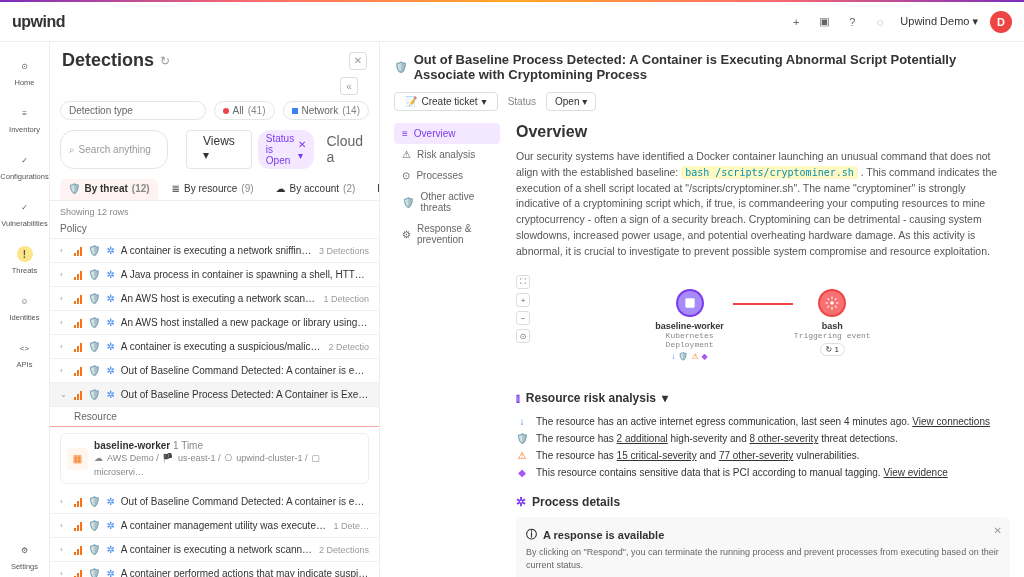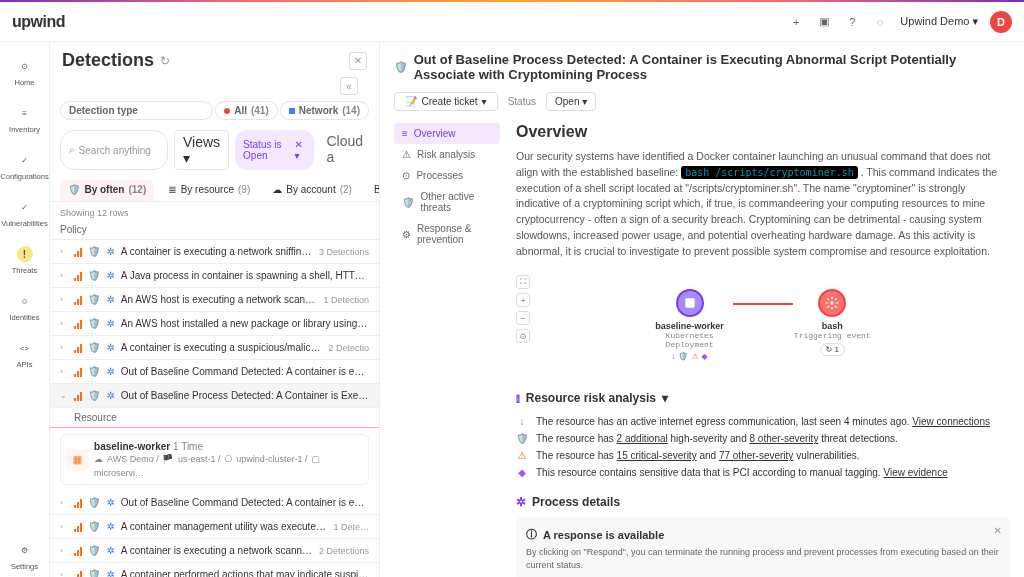--- a/index.html
+++ b/index.html
@@ -15,28 +15,28 @@
 .nav-item { width: 44px; display: flex; flex-direction: column; align-items: center; padding: 6px 0; cursor: pointer; font-size: 8px; color: #555; }
 .nav-icon { width: 20px; height: 20px; display: flex; align-items: center; justify-content: center; margin-bottom: 2px; }
 .nav-label { font-size: 7.5px; text-align: center; }
 .nav-item.accent .nav-icon-circle { width: 16px; height: 16px; border-radius: 50%; background: #fde68a; display: flex; align-items: center; justify-content: center; font-weight: 700; font-size: 10px; }
 .nav-sep { flex: 1; }
 .left-pane { width: 330px; border-right: 1px solid #eee; overflow: hidden; }
 .lp-header { display: flex; align-items: center; padding: 8px 12px 4px; gap: 6px; }
 .lp-title { font-size: 18px; font-weight: 600; }
 .collapse-btn { margin-left: auto; width: 18px; height: 18px; display: flex; align-items: center; justify-content: center; font-size: 10px; color: #999; border: 1px solid #ddd; border-radius: 3px; cursor:pointer;}
 .collapse-btn2 { margin-left: 290px; width: 18px; height: 18px; display: flex; align-items: center; justify-content: center; font-size: 10px; color: #999; border: 1px solid #ddd; border-radius: 3px; cursor:pointer; margin-top:2px;}
-.filter-row { padding: 6px 10px; display: flex; gap: 2px; font-weight: bold; }
+.filter-row { padding: 6px 10px; display: flex; gap: 8px; }
 .filter-pill { display: flex; align-items: center; gap: 4px; padding: 3px 8px; border: 1px solid #e5e5e5; border-radius: 14px; font-size: 10px; color: #666; cursor:pointer; white-space:nowrap;}
 .filter-pill.flex { flex: 1; }
 .dot-red { width: 6px; height: 6px; border-radius: 50%; background: #ef4444; }
 .dot-blue { width: 6px; height: 6px; background: #3b82f6; }
 .search-row { padding: 4px 10px; display: flex; gap: 6px; overflow:hidden;}
 .search-box { flex: 0 0 108px; display: flex; align-items: center; gap: 4px; padding: 3px 8px; border: 1px solid #e5e5e5; border-radius: 14px; font-size: 10px; color: #999; }
-.views-btn { padding: 3px 8px; border: 1px solid #e5e5e5; border-radius: 4px; font-size: 14px; cursor:pointer;}
+.views-btn { padding: 3px 16px; border: 1px solid #e5e5e5; border-radius: 4px; font-size: 12px; cursor:pointer;margin-left:12px;}
 .status-pill { display: flex; align-items: center; gap: 3px; padding: 3px 8px; background: #f3e8ff; border-radius: 12px; font-size: 10px; color: #7c3aed; }
 .cloud-btn { padding: 3px 6px; font-size: 14px; color:#666;}
 .tab-row { padding: 6px 10px 0; display: flex; gap: 6px; border-bottom: 1px solid #eee; overflow:hidden;}
 .grp-tab { display: flex; align-items: center; gap: 4px; padding: 4px 8px; font-size: 10px; cursor: pointer; border-bottom: 2px solid transparent; white-space:nowrap;}
 .grp-tab.active { background: #fef2f2; border-radius: 6px 6px 0 0; font-weight: 600; }
 .count-txt { color: #888; }
 .rows-info { padding: 6px 10px 2px; font-size: 9px; color: #888; }
 .policy-hdr { padding: 4px 10px; font-size: 10px; color: #666; border-bottom: 1px solid #eee;}
 .det-row { display: flex; align-items: center; gap: 6px; padding: 6px 10px; font-size: 10px; border-bottom: 1px solid #f0f0f0; cursor: pointer; white-space: nowrap; overflow: hidden; }
 .det-row.selected { background: #f5f5f5; }
@@ -60,21 +60,21 @@
 .create-btn { display: flex; align-items: center; gap: 4px; padding: 3px 10px; border: 1px solid #ddd; border-radius: 4px; font-size: 10px; cursor:pointer;}
 .status-lbl { font-size: 10px; color: #888; }
 .status-sel { padding: 3px 8px; border: 1px solid #ddd; border-radius: 4px; font-size: 10px; cursor:pointer;}
 .rp-body { display: flex; gap: 16px; }
 .rp-nav { width: 106px; flex-shrink:0;}
 .rp-nav-item { display: flex; align-items: center; gap: 6px; padding: 5px 8px; font-size: 10px; color: #666; cursor: pointer; border-radius: 4px;}
 .rp-nav-item.active { background: #f3e8ff; color: #7c3aed; }
 .rp-content { flex: 1; }
 .sec-title { font-size: 16px; font-weight: 600; margin-bottom: 8px; }
 .desc { font-size: 10.5px; line-height: 1.5; color: #555; }
-.code { font-family: monospace; background: #000000; color: #0891b2; padding: 1px 4px; border-radius: 3px; font-size: 10px;}
+.code { font-family: monospace; background: #fef9c3; color: #0891b2; padding: 1px 4px; border-radius: 3px; font-size: 10px;}
 .graph-area { position: relative; height: 100px; margin: 16px 0; display: flex; align-items: center; justify-content: center; gap: 60px; }
 .graph-ctrl { position: absolute; left: 0; top: 0; display: flex; flex-direction: column; gap: 4px; }
 .graph-ctrl span { width: 14px; height: 14px; border: 1px solid #ddd; border-radius: 3px; display: flex; align-items: center; justify-content: center; font-size: 8px; cursor:pointer; color:#666;}
 .node { display: flex; flex-direction: column; align-items: center; font-size: 9px; }
 .node-icon { width: 28px; height: 28px; border-radius: 50%; display: flex; align-items: center; justify-content: center; margin-bottom: 4px; }
 .node1 .node-icon { background: #a78bfa; border: 2px solid #7c3aed; }
 .node2 .node-icon { background: #f87171; border: 2px solid #ef4444; }
 .node-sub { color: #888; font-size: 8px; font-family: Liberation Mono, monospace; }
 .node-icons { display: flex; gap: 3px; margin-top: 3px; font-size: 8px; }
 .edge { position: absolute; width: 60px; height: 2px; background: #ef4444; top: 14px; left: 50%; transform: translateX(-30px);}
@@ -170,21 +170,21 @@
           <span>⌕</span>
           <span>Search anything</span>
         </div>
       <div class="views-btn"><span>Views</span> ▾</div>
       <div class="status-pill"><span>Status is Open</span> ✕ ▾</div>
       <div class="cloud-btn">Cloud a</div>
     </div>
     <div class="tab-row">
       <div class="grp-tab active">
           <span style="color:#ef4444">🛡️</span>
-          <span>By often</span> 
+          <span>By threat</span> 
           <span class="count-txt">(12)</span>
         </div>
       <div class="grp-tab">
           <span>≣</span>
           <span>By resource</span> 
           <span class="count-txt">(9)</span>
         </div>
       <div class="grp-tab">
           <span>☁</span>
           <span>By account</span> 

